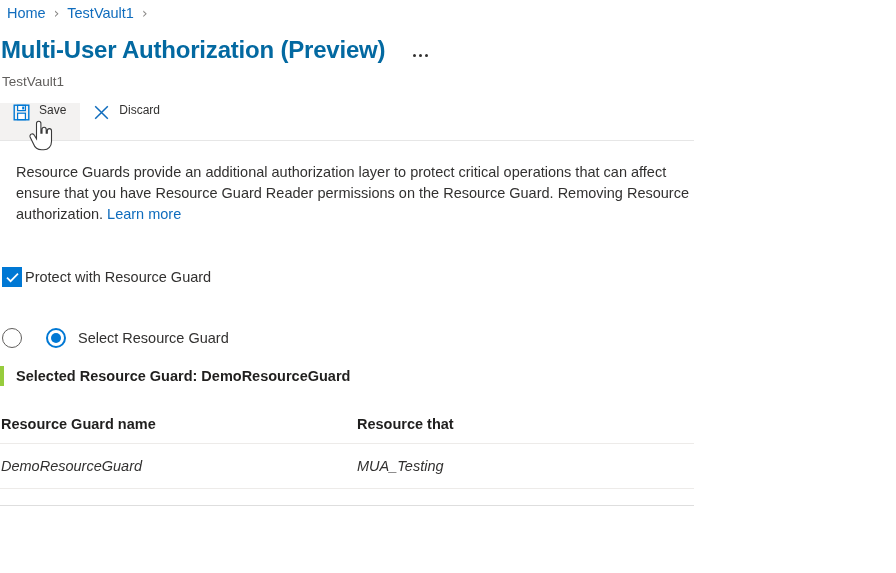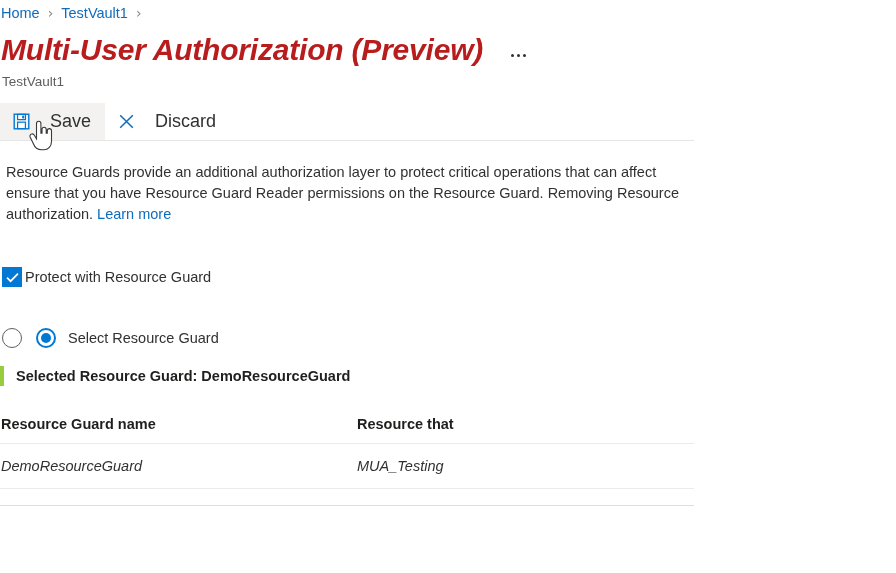--- a/index.html
+++ b/index.html
@@ -22,21 +22,21 @@
     height: 573px;
     box-sizing: border-box;
     padding: 0 0 0 0;
   }
 
   
   .breadcrumb {
     display: flex;
     align-items: center;
     height: 22px;
-    padding-left: 1px;
+    padding-left: 7px;
     margin-top: 2px;
     font-size: 14.5px;
   }
   .crumb-link {
     color: #0f6cbd;
     cursor: pointer;
     white-space: nowrap;
   }
   .crumb-sep {
     color: #8a8886;
@@ -46,27 +46,26 @@
   }
 
   
   .title-row {
     display: flex;
     align-items: center;
     margin-top: 8px;
     padding-left: 1px;
   }
   .page-title {
-    font-size: 30px;
+    font-size: 24px;
     font-weight: 600;
     line-height: 36px;
-    color: #b91c1c;
+    color: #0369a1;
     letter-spacing: -0.2px;
     white-space: nowrap;
-    font-style: italic;
   }
   .ellipsis-btn {
     margin-left: 26px;
     margin-top: 10px;
     display: flex;
     align-items: flex-end;
     gap: 3px;
     cursor: pointer;
     padding: 4px 2px;
   }
@@ -90,24 +89,24 @@
     position: relative;
     margin-top: 12px;
     height: 37px;
     display: flex;
     align-items: stretch;
     width: 694px;
     border-bottom: 1px solid #e6e6e6;
   }
   .cmd-btn {
     display: flex;
-    align-items: center;
-    gap: 20px;
+    align-items: flex-start;
+    gap: 9px;
     padding: 0 14px 0 12px;
-    font-size: 18px;
+    font-size: 12px;
     color: #323130;
     cursor: pointer;
     background: transparent;
     border: 0;
     font-family: "Liberation Sans", sans-serif;
     height: 37px;
   }
   .cmd-btn.hovered { background: #f3f2f1; }
   .cmd-icon { display: flex; align-items: center; justify-content: center; width: 18px; height: 18px; }
 
@@ -121,21 +120,21 @@
     pointer-events: none;
   }
 
   
   .desc {
     width: 694px;
     margin-top: 21px;
     font-size: 14.5px;
     line-height: 21px;
     color: #323130;
-    padding-left: 6px;
+    padding-left: 16px;
   }
   .desc .learn {
     color: #0f6cbd;
     cursor: pointer;
   }
 
   
   .checkbox-row {
     display: flex;
     align-items: center;
@@ -165,21 +164,21 @@
     display: flex;
     align-items: center;
     margin-top: 41px;
     padding-left: 2px;
   }
   .radio-item {
     display: flex;
     align-items: center;
     cursor: pointer;
   }
-  .radio-item + .radio-item { margin-left: 14px; }
+  .radio-item + .radio-item { margin-left: 24px; }
   .rb {
     width: 20px;
     height: 20px;
     border-radius: 50%;
     box-sizing: border-box;
     border: 1.6px solid #605e5c;
     background: #fff;
     flex: none;
     display: flex;
     align-items: center;

